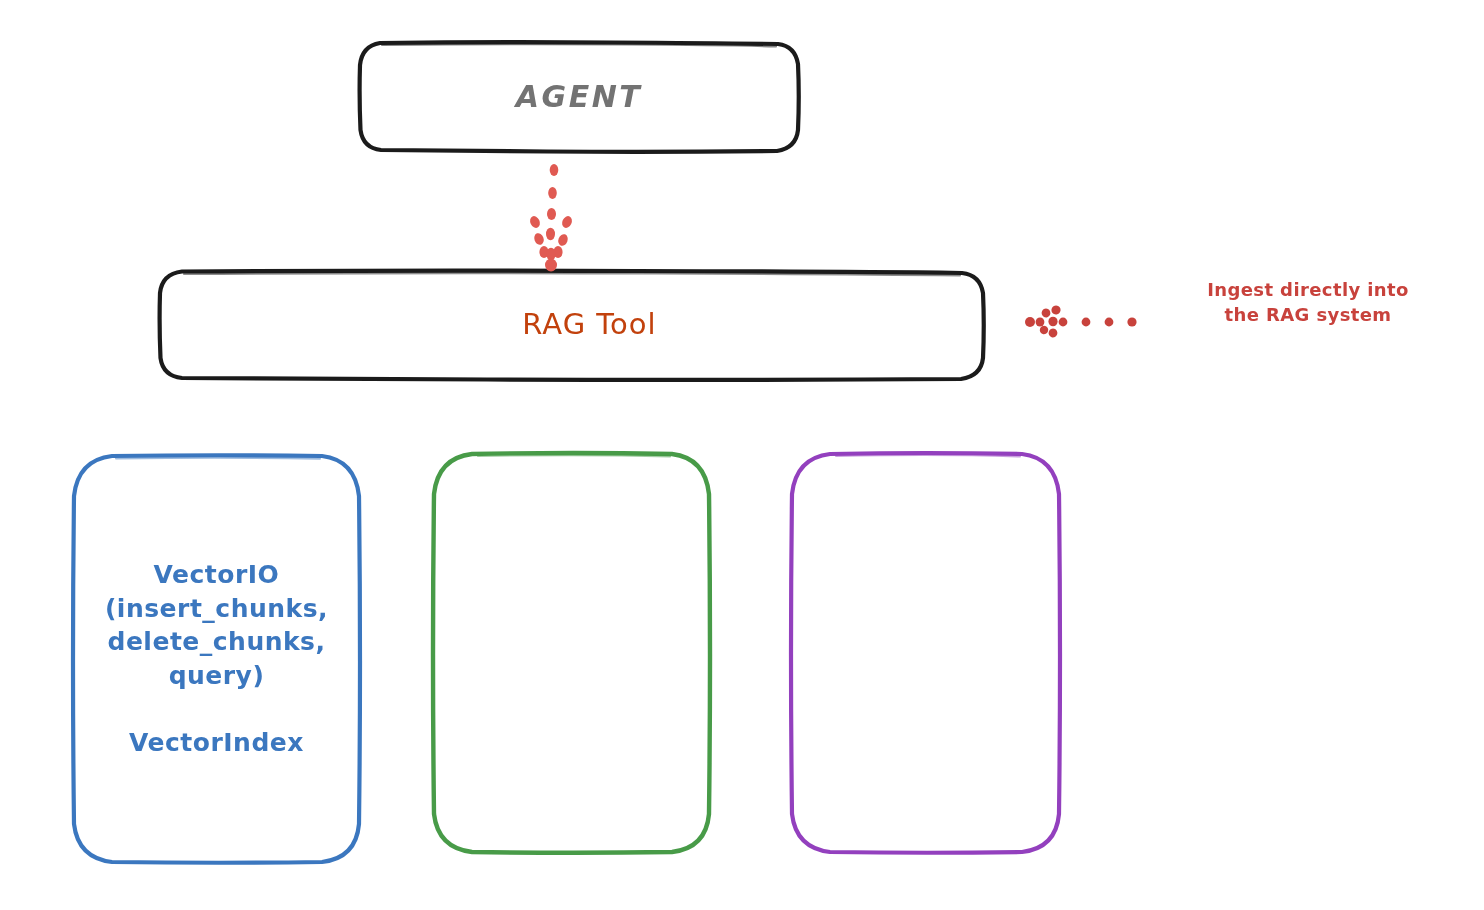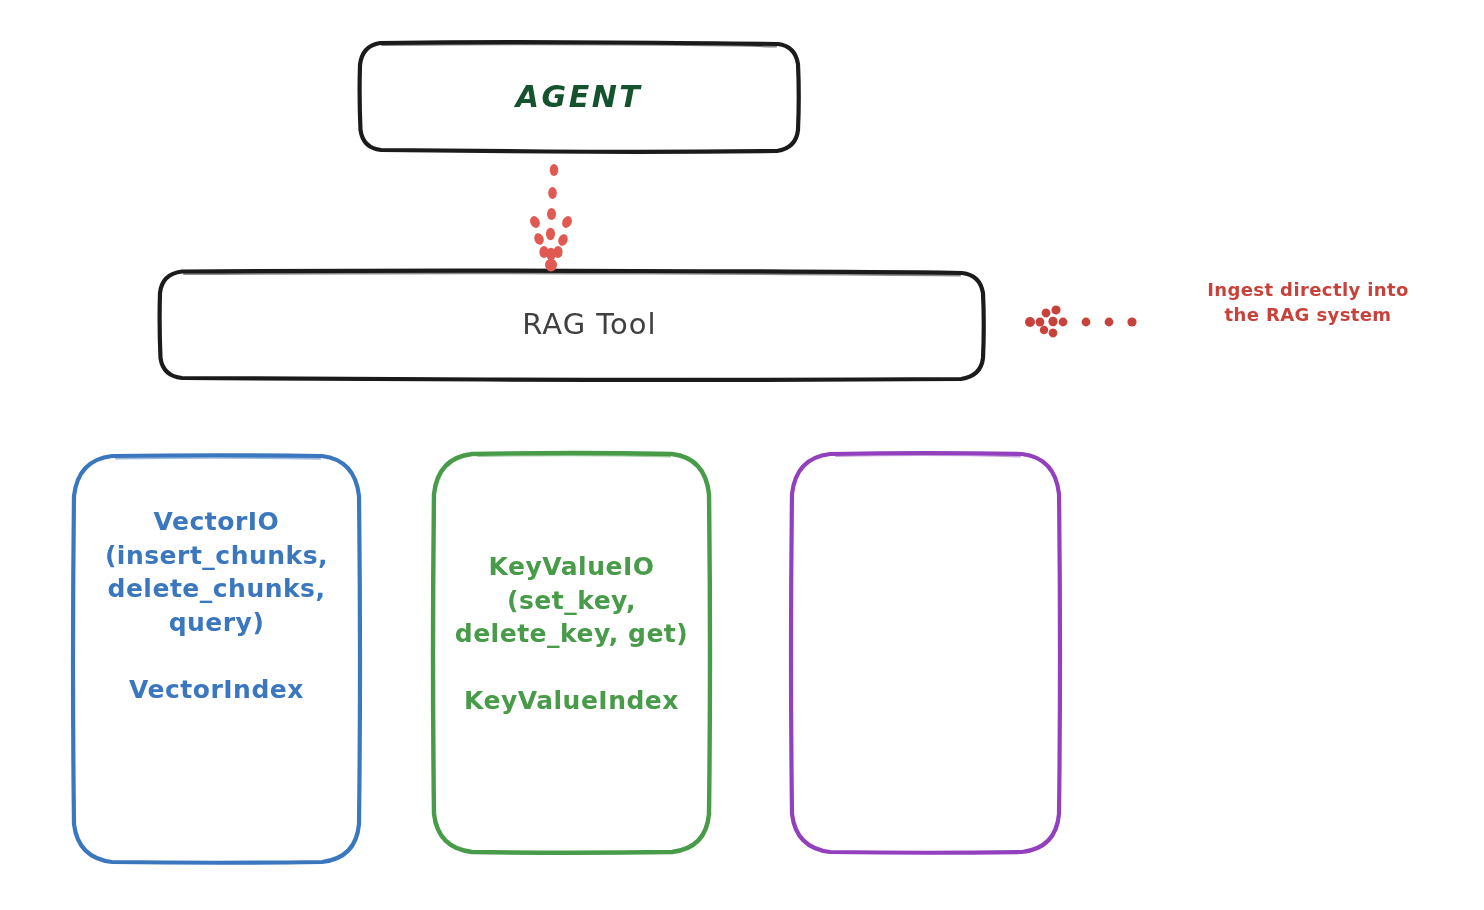--- a/index.html
+++ b/index.html
@@ -37,36 +37,36 @@
     left: 357px;
     top: 40px;
     width: 444px;
     height: 114px;
   }
   #agent-node .node-label {
     font-family: "DejaVu Sans", sans-serif;
     font-style: italic;
     font-weight: 700;
     font-size: 30px;
-    color: #14532d;
+    color: #737373;
     letter-spacing: 2.5px;
   }
 
   
   #rag-tool-node {
     left: 157px;
     top: 268px;
     width: 829px;
     height: 114px;
   }
   #rag-tool-node .node-label {
     font-family: "DejaVu Sans", sans-serif;
     font-size: 29px;
     font-weight: 400;
-    color: #404040;
+    color: #c2410c;
     letter-spacing: 1px;
     margin-left: 36px;
   }
 
   
   .provider {
     align-items: flex-start;
     justify-content: center;
   }
   .provider .node-label {
@@ -76,21 +76,21 @@
   }
 
   #vectorio-node {
     left: 70px;
     top: 452px;
     width: 293px;
     height: 414px;
   }
   #vectorio-node .node-label {
     color: #3b77bf;
-    margin-top: 53px;
+    margin-top: 106px;
   }
 
   #keyvalueio-node {
     left: 430px;
     top: 450px;
     width: 283px;
     height: 406px;
   }
   #keyvalueio-node .node-label {
     color: #489b48;
@@ -186,25 +186,20 @@
 query)
 
 VectorIndex</span>
   </div>
 
   <div class="node provider" id="keyvalueio-node">
     <svg class="sketch-border" viewBox="0 0 283 406" preserveAspectRatio="none">
       <path d="M42 4 Q145 2 242 4 Q275 8 279 44 Q281 205 279 364 Q276 398 242 402 Q145 403.5 42 402 Q8 398 4 364 Q2 205 4 44 Q8 8 42 4 Z" stroke="#489b48" stroke-width="4.4"></path>
       <path d="M48 6 Q155 4 240 6.5" stroke="#489b48" stroke-width="2.2" opacity="0.5"></path>
     </svg>
-    <span class="node-label">KeyValueIO
-(set_key,
-delete_key, get)
-
-KeyValueIndex</span>
   </div>
 
   <div class="node provider" id="relationalio-node">
     <svg class="sketch-border" viewBox="0 0 275 406" preserveAspectRatio="none">
       <path d="M42 4 Q140 2 234 4 Q267 8 271 44 Q273 205 271 364 Q268 398 234 402 Q140 403.5 42 402 Q8 398 4 364 Q2 205 4 44 Q8 8 42 4 Z" stroke="#9340be" stroke-width="4.2"></path>
       <path d="M48 6 Q150 4 232 6.5" stroke="#9340be" stroke-width="2" opacity="0.5"></path>
     </svg>
   </div>
 
   <svg class="arrow-layer" viewBox="0 0 1484 910">

